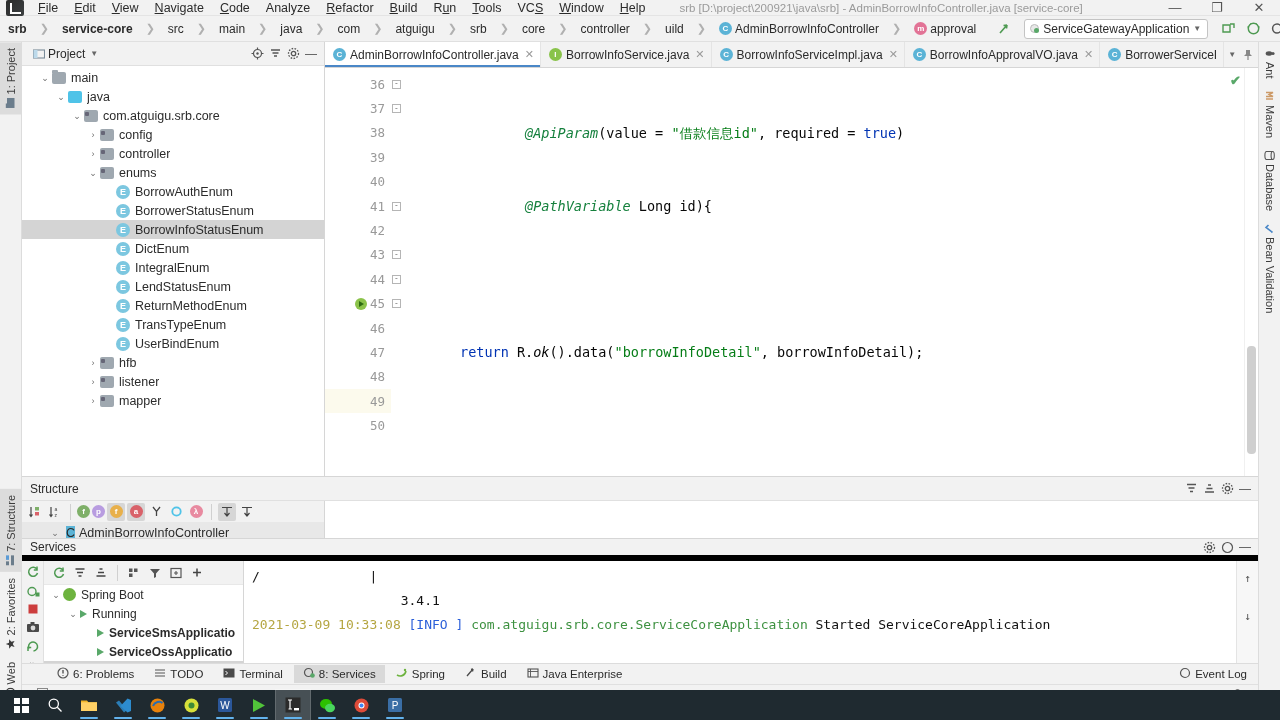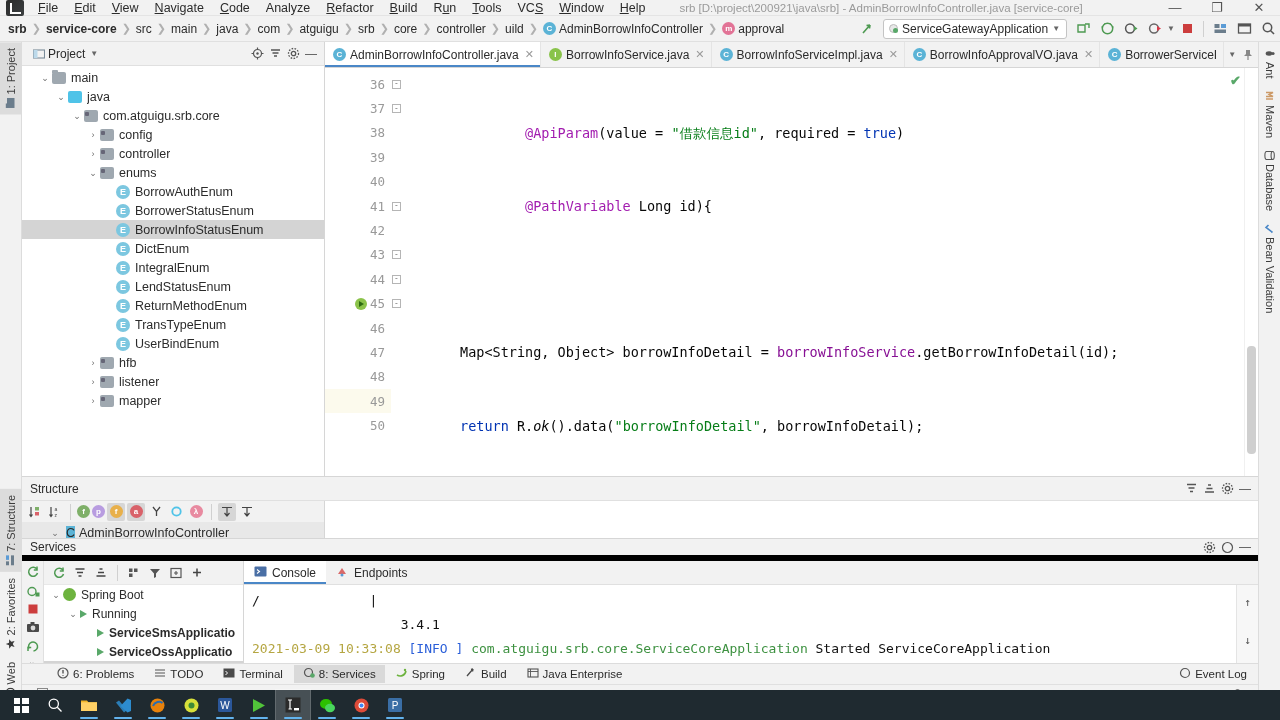--- a/index.html
+++ b/index.html
@@ -47,20 +47,21 @@
     align-items: center; justify-content: center;
     font-size: 13px; color: #555;
   }
 
   
   .navbar {
     height: 26px; background: #f2f2f2;
     display: flex; align-items: center;
     border-bottom: 1px solid #e0e0e0;
     padding-left: 4px;
+    gap: 8px;
   }
   .crumb {
     display: flex; align-items: center;
     padding: 2px 4px; white-space: nowrap; font-size: 12px;
   }
   .crumb.bold { font-weight: bold; }
   .crumb-sep { color: #b0b0b0; font-size: 11px; padding: 0 1px; }
   .crumb .cicon {
     width: 13px; height: 13px; border-radius: 50%;
     display: inline-flex; align-items: center; justify-content: center;
@@ -231,21 +232,21 @@
     margin-left:1px;
   }
   .code {
     flex: 1; position: relative; padding-top: 4px;
     font-family: "DejaVu Sans Mono", monospace;
     font-size: 13.5px; line-height: 24.4px;
     white-space: pre; overflow: hidden; padding-left: 4px;
   }
   .cl { height: 24.4px; position: relative; }
   .k  { color: #0033b3; font-weight: normal; }
-  .an { color: #a21caf; }
+  .an { color: #15803d; font-style: italic; }
   .st { color: #067d17; }
   .fld{ color: #871094; }
   .mi { color: #000; font-style: italic; }
   .plain { color: #080808; }
 
   .edit-scroll {
     position: absolute; right: 0; top: 0; bottom: 0; width: 14px;
     background: #fff; border-left: 1px solid #f0f0f0;
   }
   .edit-scroll .thumb {
@@ -782,21 +783,20 @@
                   <span>49</span>
                 </div>
                 <div class="gline">
                   <span>50</span>
                 </div>
               </div>
             <div class="code">
               <div class="cl">                <span class="an">@ApiParam</span><span class="plain">(</span><span class="plain">value = </span><span class="st">"借款信息id"</span><span class="plain">, required = </span><span class="k">true</span><span class="plain">)</span></div>
               <div class="cl">                <span class="an">@PathVariable</span><span class="plain"> Long id){</span></div>
               <div class="cl"></div>
-              <div class="cl">        <span class="plain">Map&lt;String, Object&gt; borrowInfoDetail = </span><span class="fld">borrowInfoService</span><span class="plain">.getBorrowInfoDetail(id);</span></div>
               <div class="cl">        <span class="k">return</span><span class="plain"> R.</span><span class="mi">ok</span><span class="plain">().data(</span><span class="st">"borrowInfoDetail"</span><span class="plain">, borrowInfoDetail);</span></div>
               
               
               
               
               
               
               
               
               
@@ -1006,40 +1006,20 @@
                   <span class="arrow"></span>
                   <span class="tri-sm"></span>
                   <span class="tlabel">ServiceOssApplicatio</span>
                 </div>
                 <div class="svc-node sel bold" style="padding-left: 39px;">
                   <span class="arrow"></span>
                 </div>
               </div>
           </div>
           <div class="svc-console-col">
-            <div class="console-tabs">
-              <div class="ctab active">
-                <span>
-                  <svg width="13" height="13" viewBox="0 0 13 13">
-                      <rect x="0.5" y="1.5" width="12" height="10" rx="1" fill="#4a6fa5"></rect>
-                      <path d="M3 4.5 5.5 6.5 3 8.5" stroke="#fff" stroke-width="1.1" fill="none"></path>
-                    </svg>
-                </span>
-                <span>Console</span>
-              </div>
-              <div class="ctab">
-                <span>
-                  <svg width="13" height="13" viewBox="0 0 13 13">
-                      <path d="M2 9 L6 3 L10 9z" fill="#d96a6a"></path>
-                      <circle cx="6" cy="10" r="1.5" fill="#5b9bd5"></circle>
-                    </svg>
-                </span>
-                <span>Endpoints</span>
-              </div>
-            </div>
             <div class="console-out"><span class="c-txt">/</span><span class="c-txt">              </span><span class="c-txt">|</span>
 <span class="c-txt">                   </span><span class="c-txt">3.4.1</span>
 <span class="c-ts">2021-03-09 10:33:08</span><span class="c-txt"> </span><span class="c-info">[INFO ]</span><span class="c-txt"> </span><span class="c-cls">com.atguigu.srb.core.ServiceCoreApplication</span><span class="c-txt"> </span><span class="c-txt">Started ServiceCoreApplication</span>
 
               <div class="console-side">
                 <span class="cs-icon">↑</span>
                 <span class="cs-icon">↓</span>
                 
                 
               </div>

